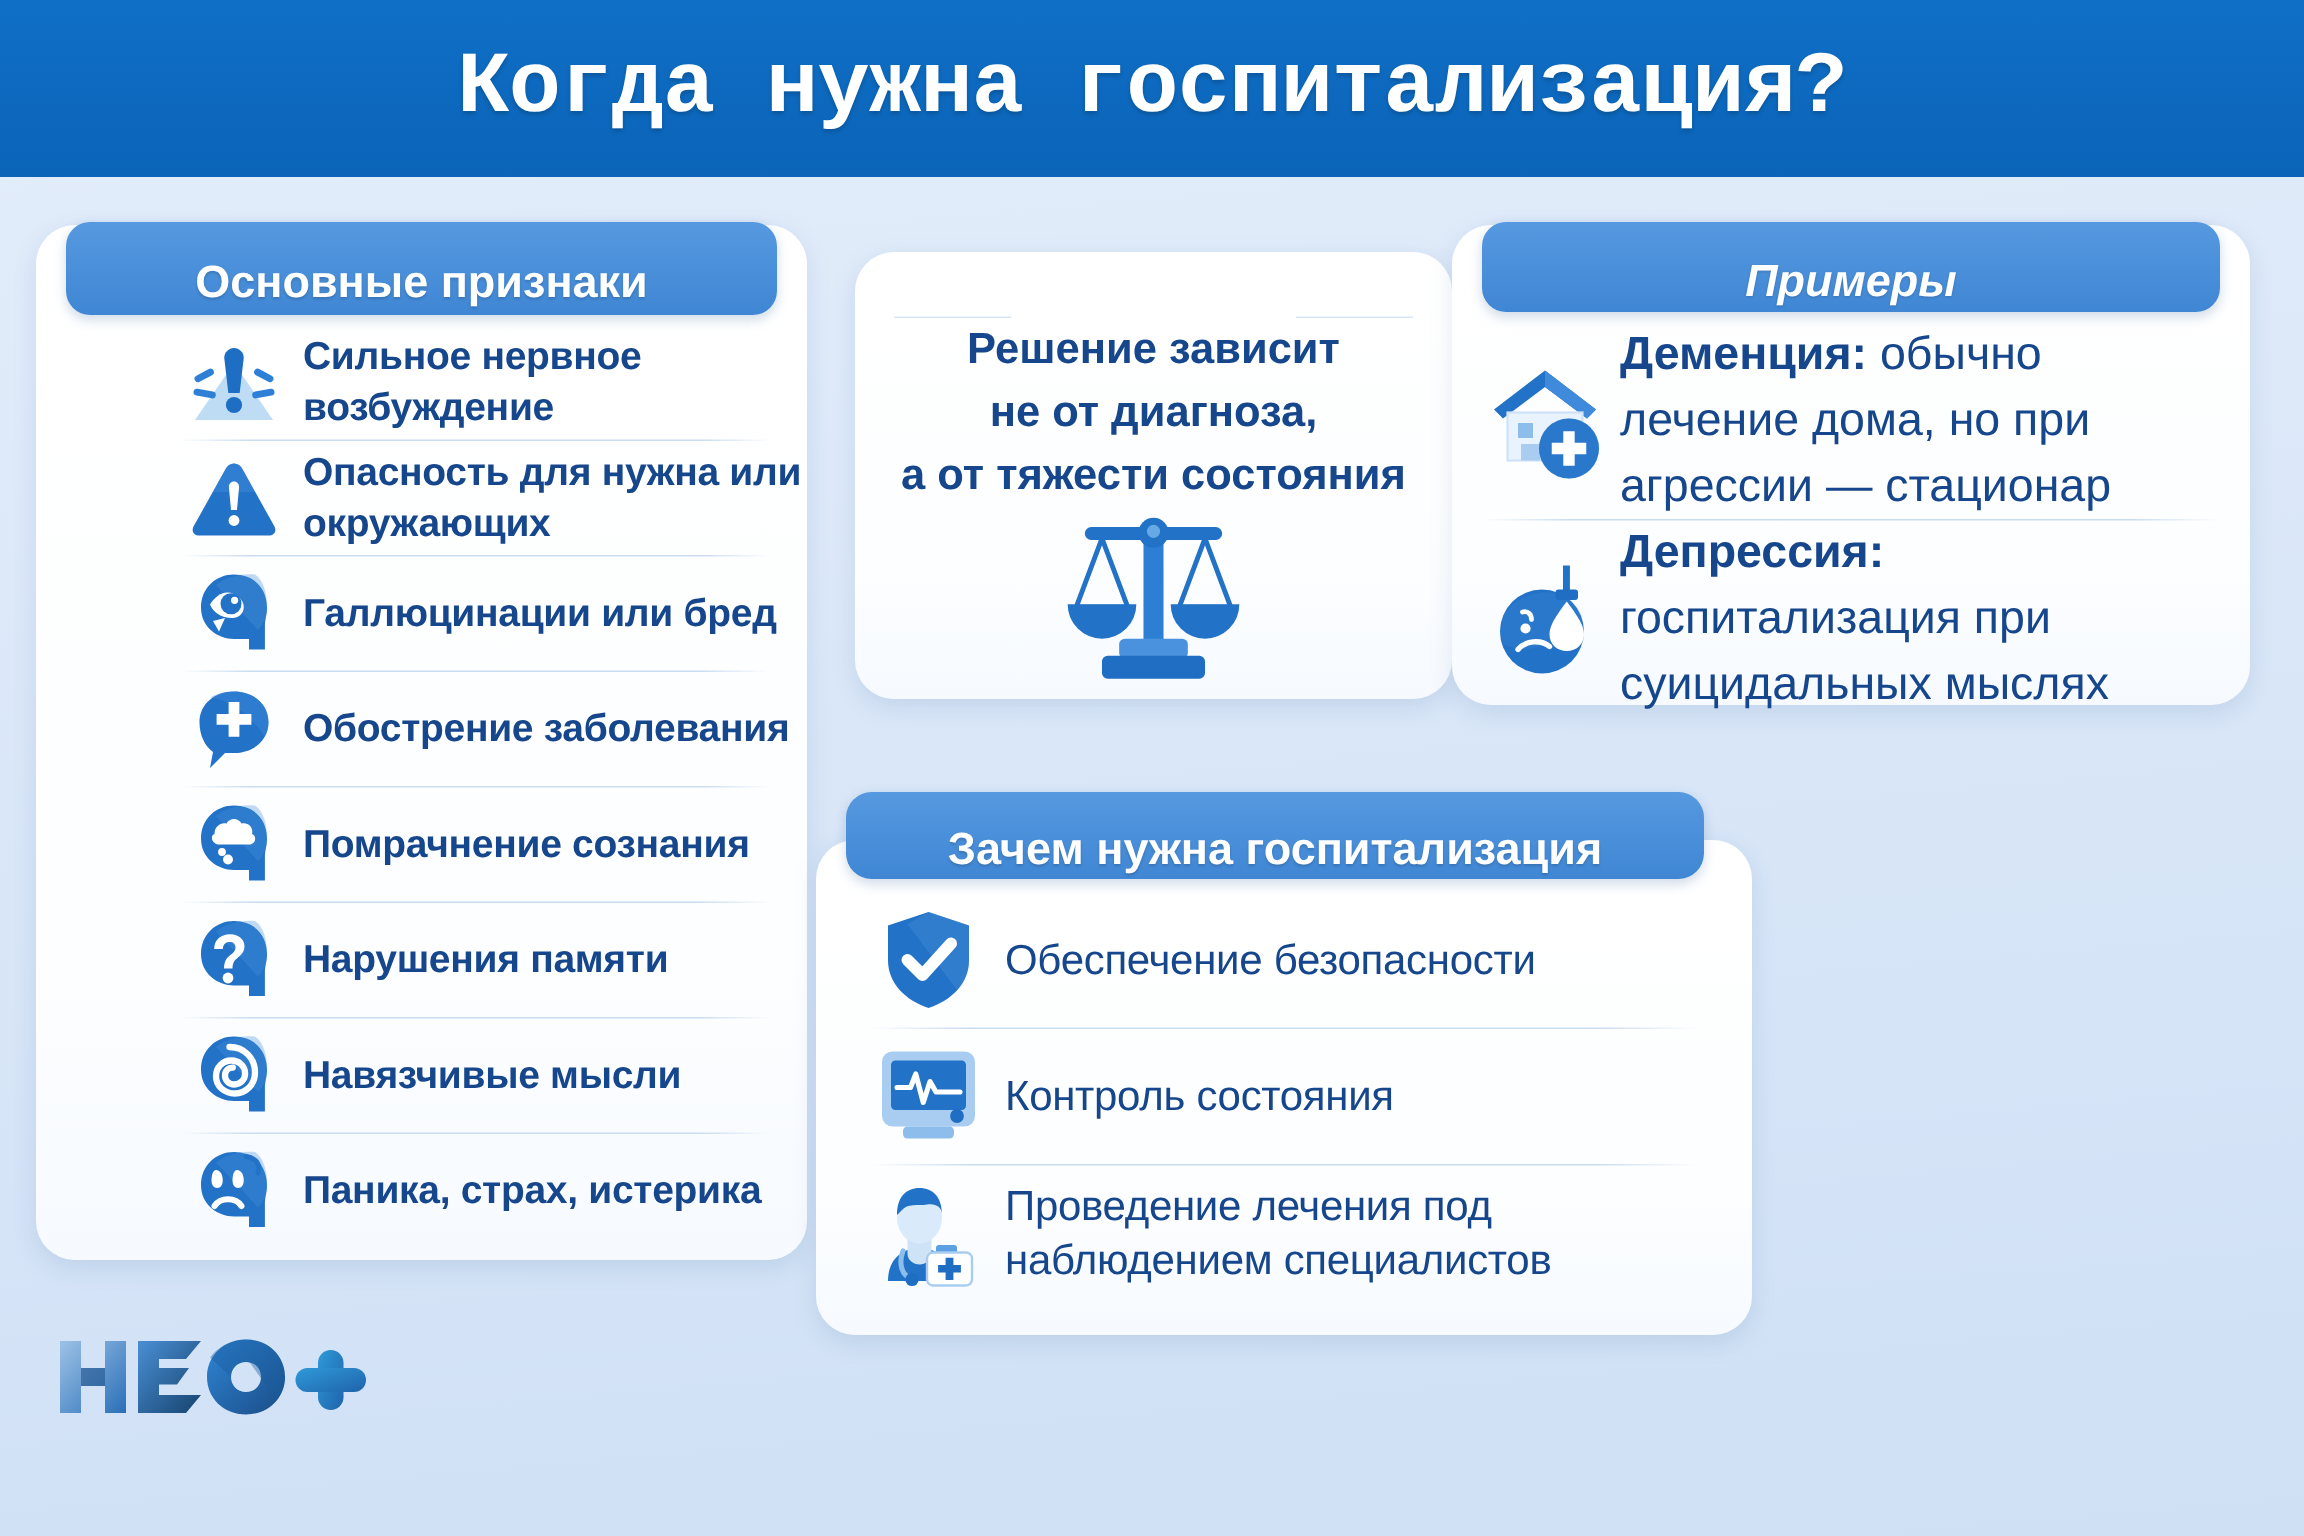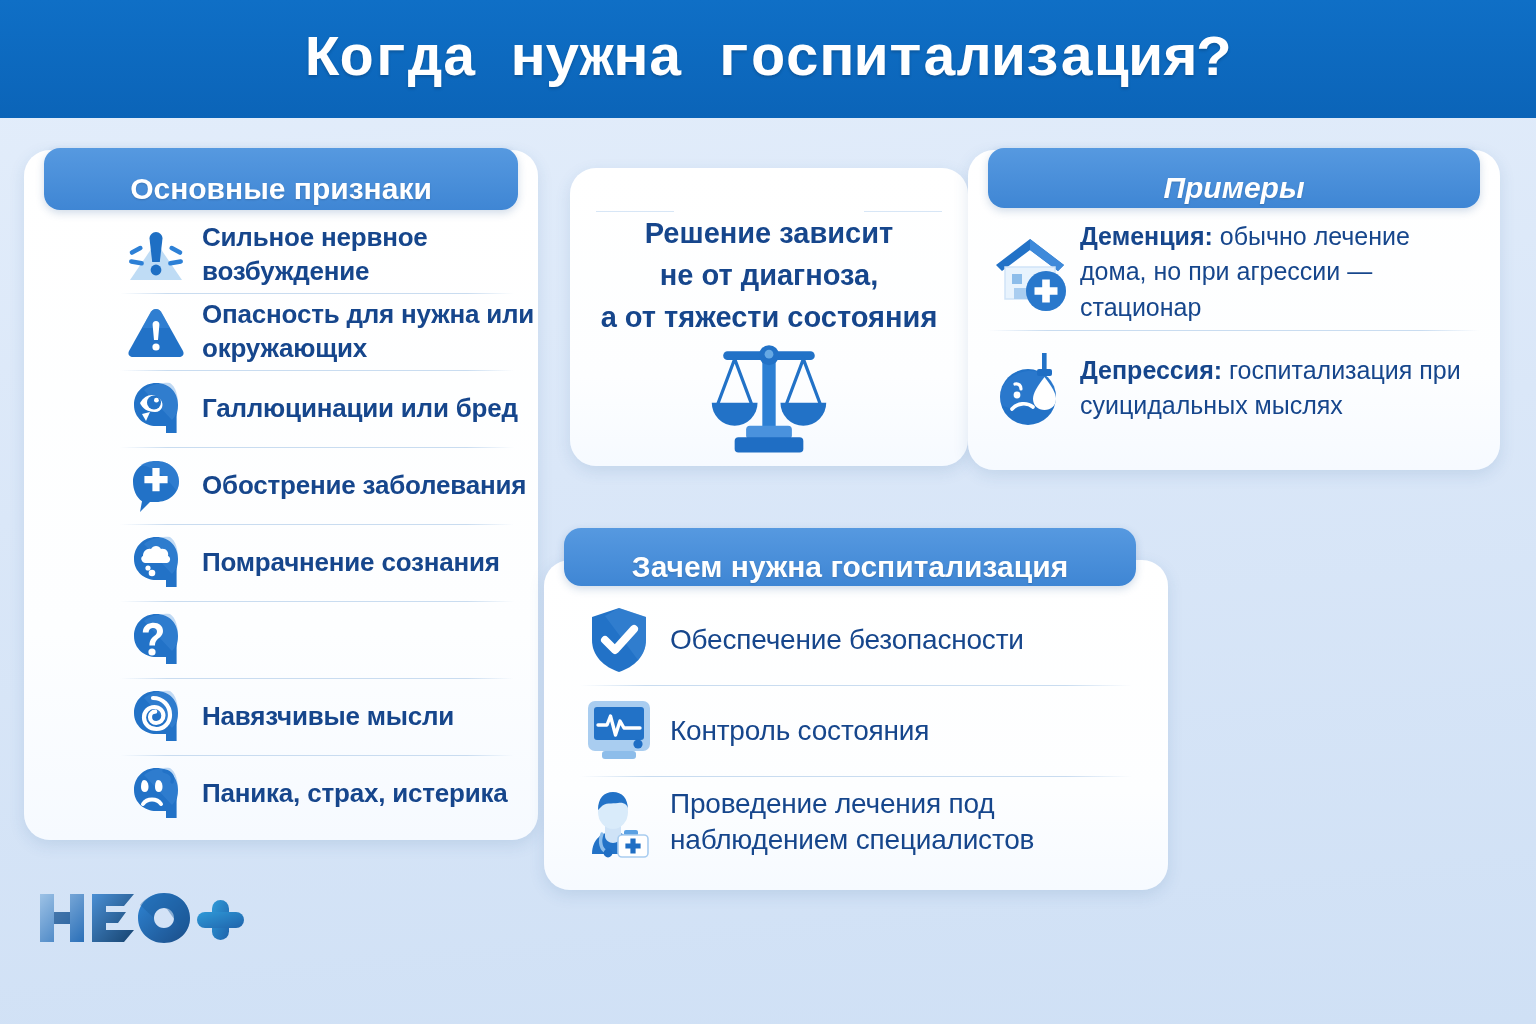--- a/index.html
+++ b/index.html
@@ -71,21 +71,21 @@
     flex: 0 0 auto;
     display: flex; align-items: center; justify-content: center;
   }
   .row-text {
     color: #16468c;
     font-size: 26px;
     font-weight: bold;
     letter-spacing: -0.2px;
     line-height: 1.28;
   }
-  .row-text-rich { color: #16468c; font-size: 25px; line-height: 1.42; font-weight: normal; }
+  .row-text-rich { color: #16468c; font-size: 31px; line-height: 1.42; font-weight: normal; }
   .row-text-rich b { font-weight: bold; }
 
   
   #left-card  { left: 24px;  top: 150px;  width: 514px;  height: 690px; }
   #left-pill  { left: 44px;  top: 148px;  width: 474px;  height: 62px; }
   #left-rows  { left: 24px;  top: 216px;  width: 514px; }
   #left-rows .row { height: 77px; padding-left: 52px; margin-left: 44px; }
   #left-rows .row-icon { width: 72px; height: 62px; }
   #left-rows .row-text { margin-left: 10px; }
 
@@ -216,20 +216,21 @@
 
   <div class="row">
     <div class="row-icon">
       <svg viewBox="0 0 72 62" width="72" height="62">
         <path d="M36 5 C50 5 58 15 58 27 C58 32 56.6 35 56.6 39 L56.6 55 H46 L46 48 H36 C25 48 14 40 14 27 C14 14 24 5 36 5 Z" fill="#2272c7"></path>
         <path d="M50 5 C56 9 58 18 58 27 C58 33 56 38 52 42 L24 12 C30 7 40 4 50 5 Z" fill="#4a92dd" opacity=".33"></path>
         <path d="M31.2 14 C38 13 43 16.5 43 22 C43 27 38.5 29 36.5 31.4 C35.2 33 35 35 35 36.6 H29.4 C29.4 33.4 30 30.8 32.4 28.6 C34.4 26.8 37 25.6 37 22.6 C37 20 35 18.6 32.4 19 C30 19.4 28.6 21.2 28.6 23.6 H22.8 C22.8 18.4 26 14.8 31.2 14 Z" fill="#ffffff"></path>
         <circle cx="32" cy="43" r="3.6" fill="#ffffff"></circle>
       </svg>
     </div>
+    <span class="row-text">Нарушения памяти</span>
   </div>
 
   <div class="row">
     <div class="row-icon">
       <svg viewBox="0 0 72 62" width="72" height="62">
         <path d="M36 5 C50 5 58 15 58 27 C58 32 56.6 35 56.6 39 L56.6 55 H46 L46 48 H36 C25 48 14 40 14 27 C14 14 24 5 36 5 Z" fill="#2272c7"></path>
         <path d="M50 5 C56 9 58 18 58 27 C58 33 56 38 52 42 L24 12 C30 7 40 4 50 5 Z" fill="#4a92dd" opacity=".33"></path>
         <path d="M33 12 C43 12 50 19.5 50 29 C50 37 44 43 36.5 43 C29.5 43 24 38 24 31.5 C24 25.5 28.5 21 34.3 21 C39.5 21 43.4 24.8 43.4 29.6 C43.4 33.8 40.2 37 36.2 37 C32.7 37 30 34.4 30 31 C30 28 32.3 25.7 35.2 25.7" fill="none" stroke="#ffffff" stroke-width="4.2" stroke-linecap="round"></path>
       </svg>
     </div>

